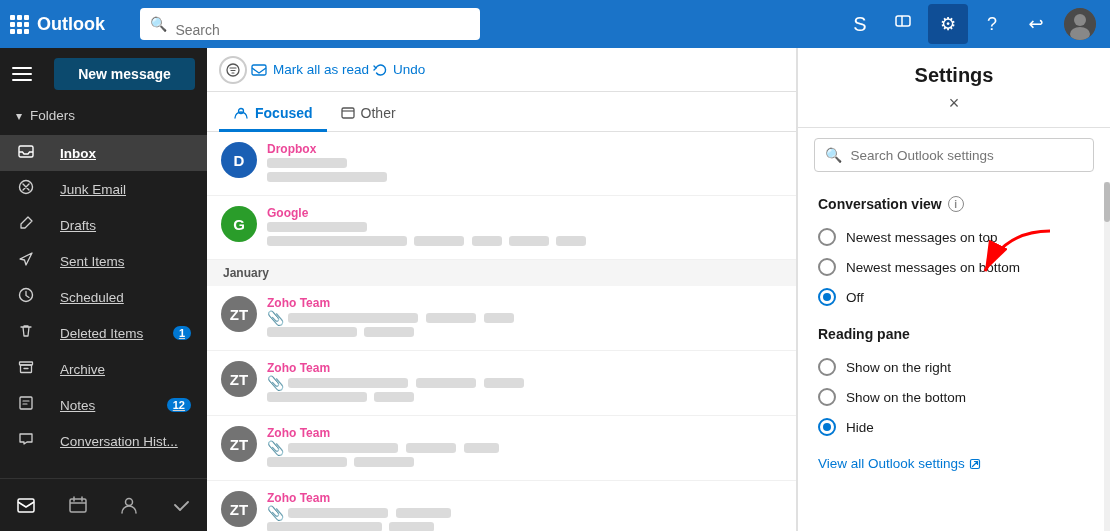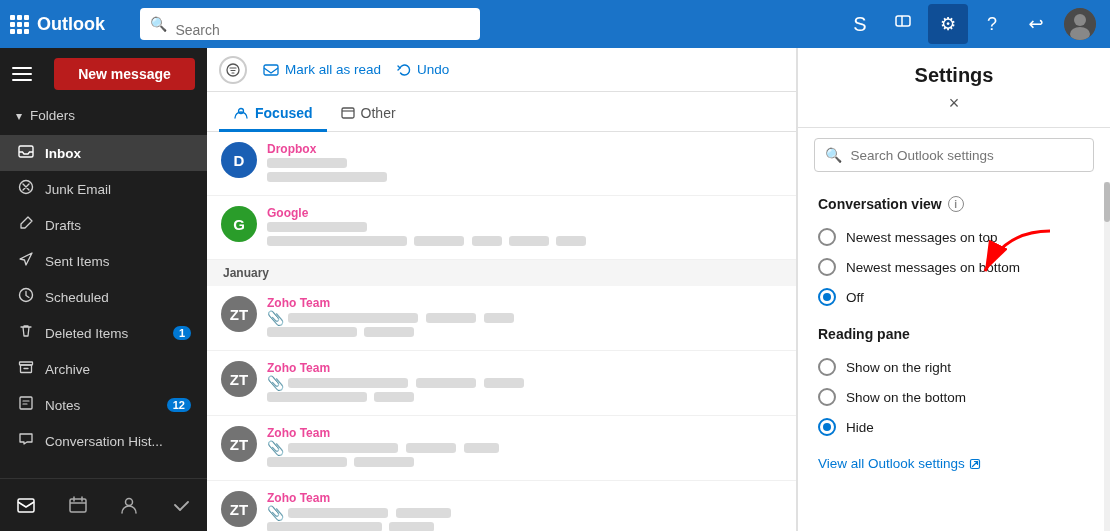--- a/index.html
+++ b/index.html
@@ -114,42 +114,43 @@
       cursor: pointer;
     }
     .hamburger-btn span {
       display: block;
       width: 20px;
       height: 2px;
       background: #fff;
       border-radius: 1px;
     }
     .new-message-btn {
-      background: #b91c1c;
+      background: #0c4a6e;
       color: #fff;
       border: none;
       border-radius: 4px;
       padding: 8px 16px;
       font-size: 14px;
       font-weight: 600;
       cursor: pointer;
       flex: 1;
     }
     .sidebar-section {
       padding: 4px 0;
     }
     .sidebar-item {
       display: flex;
       align-items: center;
       padding: 8px 16px;
-      gap: 9px;
+      gap: 24px;
       cursor: pointer;
       color: #d0d0d0;
       font-size: 13.5px;
       position: relative;
+      text-decoration: underline;
     }
     .sidebar-item.active { background: rgba(255,255,255,0.15); color: #fff; font-weight: 600; }
     .sidebar-item-icon { font-size: 16px; width: 20px; text-align: center; }
     .sidebar-item-badge {
       margin-left: auto;
       background: #0078d4;
       color: #fff;
       border-radius: 10px;
       font-size: 11px;
       padding: 1px 6px;
@@ -193,21 +194,21 @@
       width: 590px;
       background: #fff;
       border-right: 1px solid #e0e0e0;
       display: flex;
       flex-direction: column;
     }
     .email-list-toolbar {
       display: flex;
       align-items: center;
       padding: 8px 12px;
-      gap: 16px;
+      gap: 4px;
       border-bottom: 1px solid #e0e0e0;
       height: 44px;
     }
     .filter-circle {
       width: 28px;
       height: 28px;
       border-radius: 50%;
       border: 2px solid #ccc;
       display: flex;
       align-items: center;

